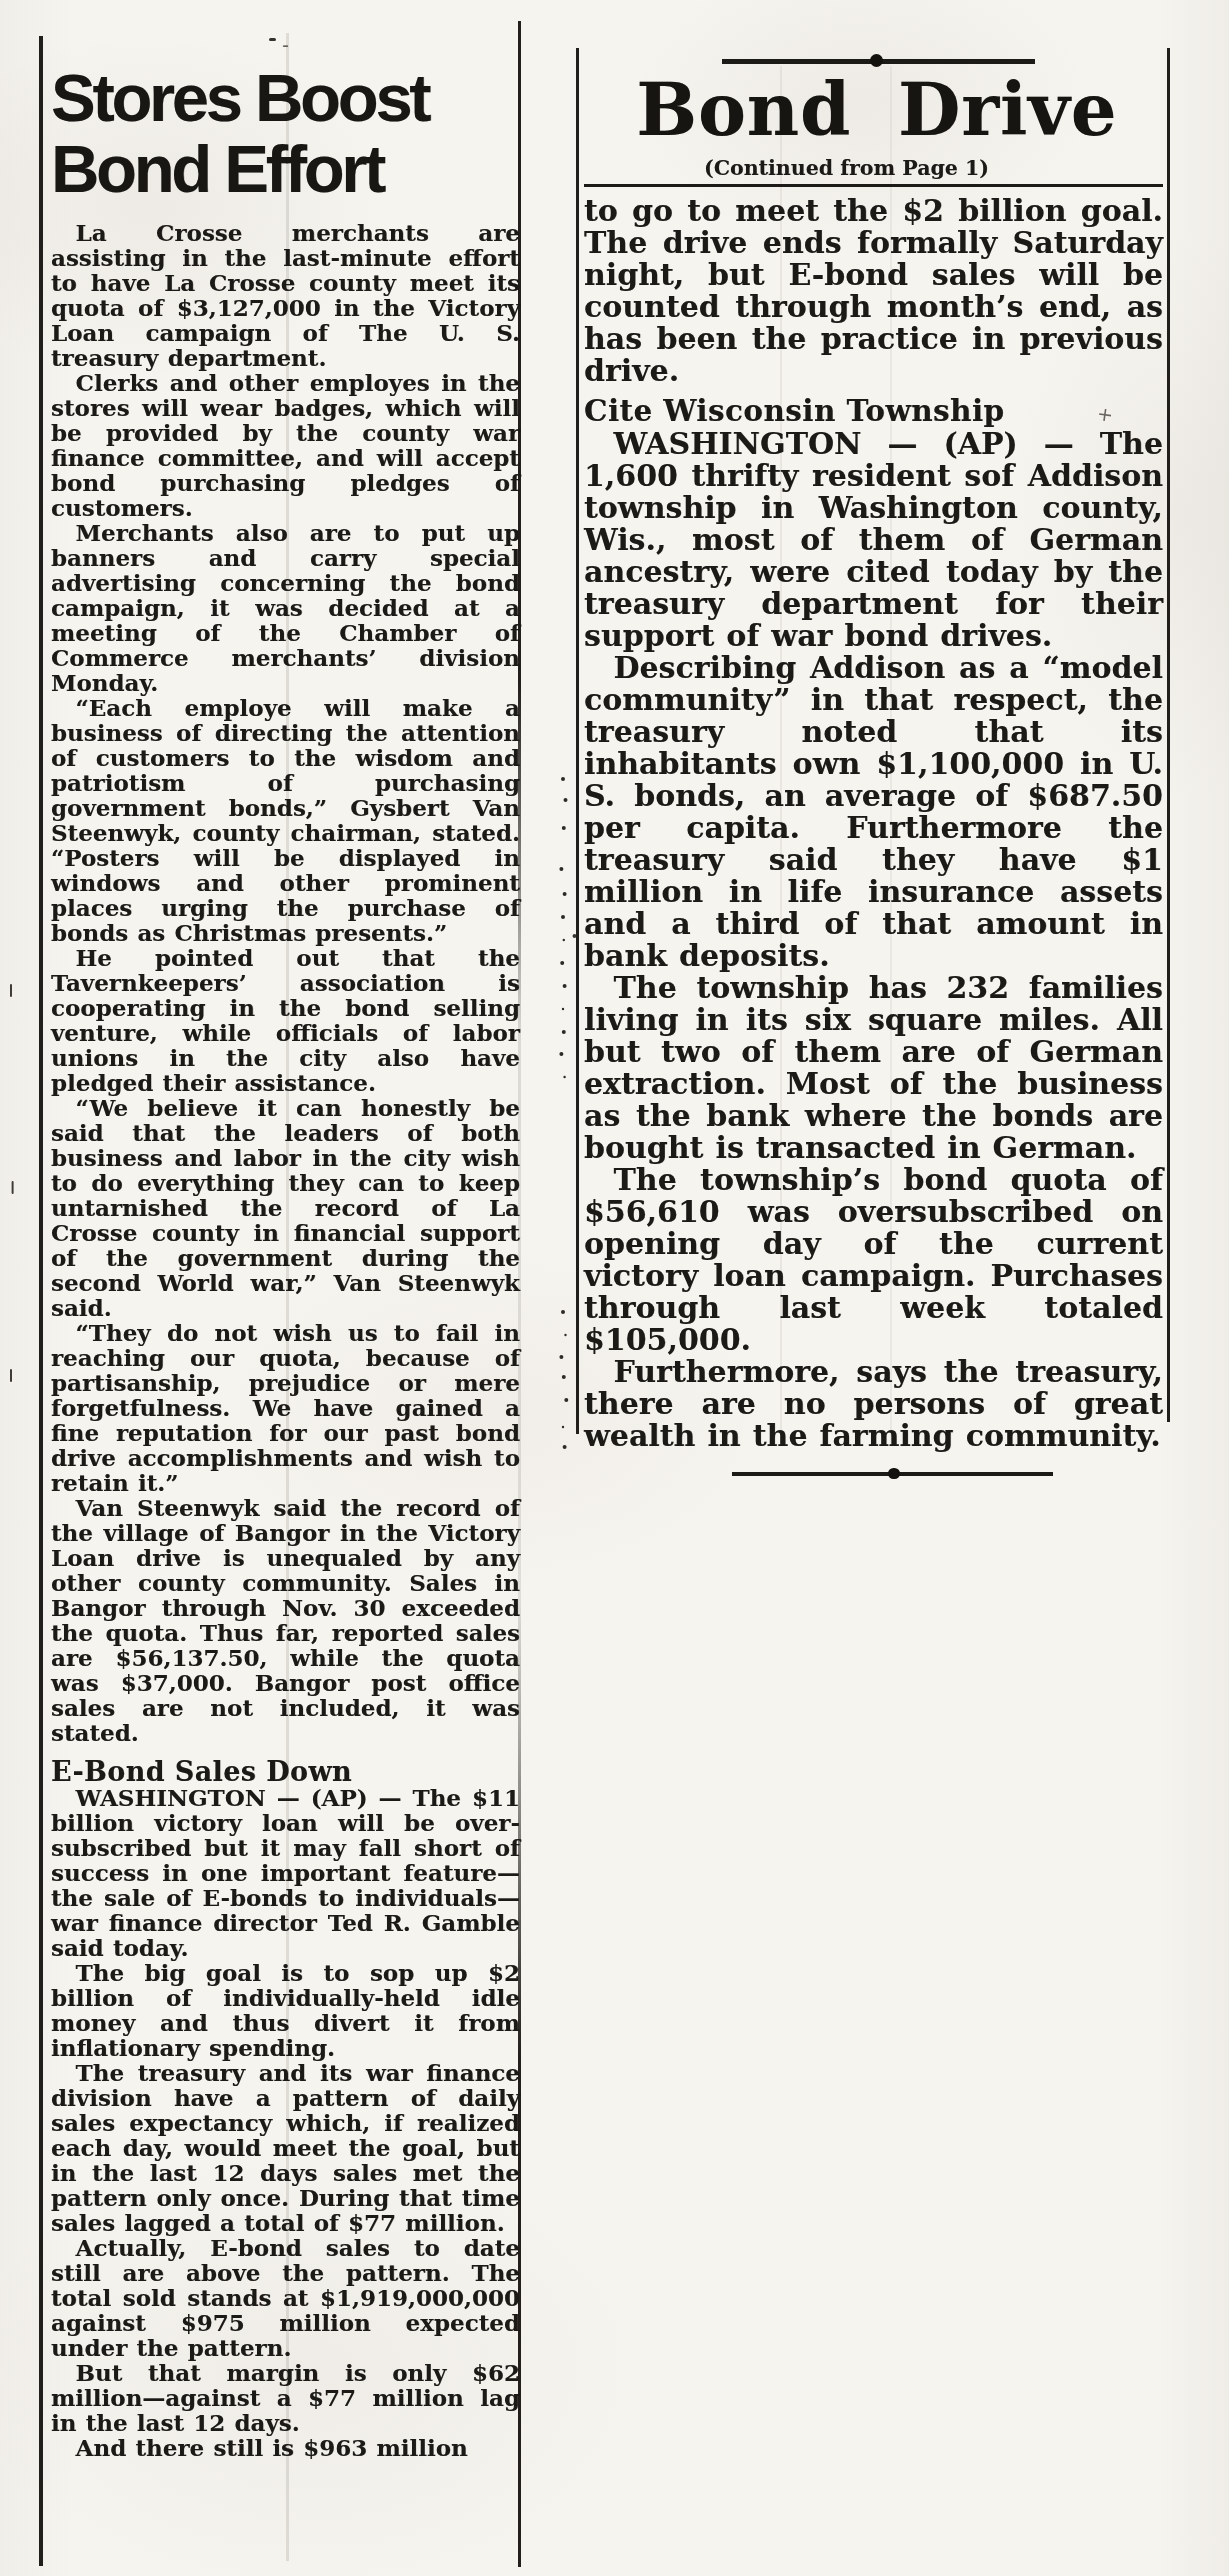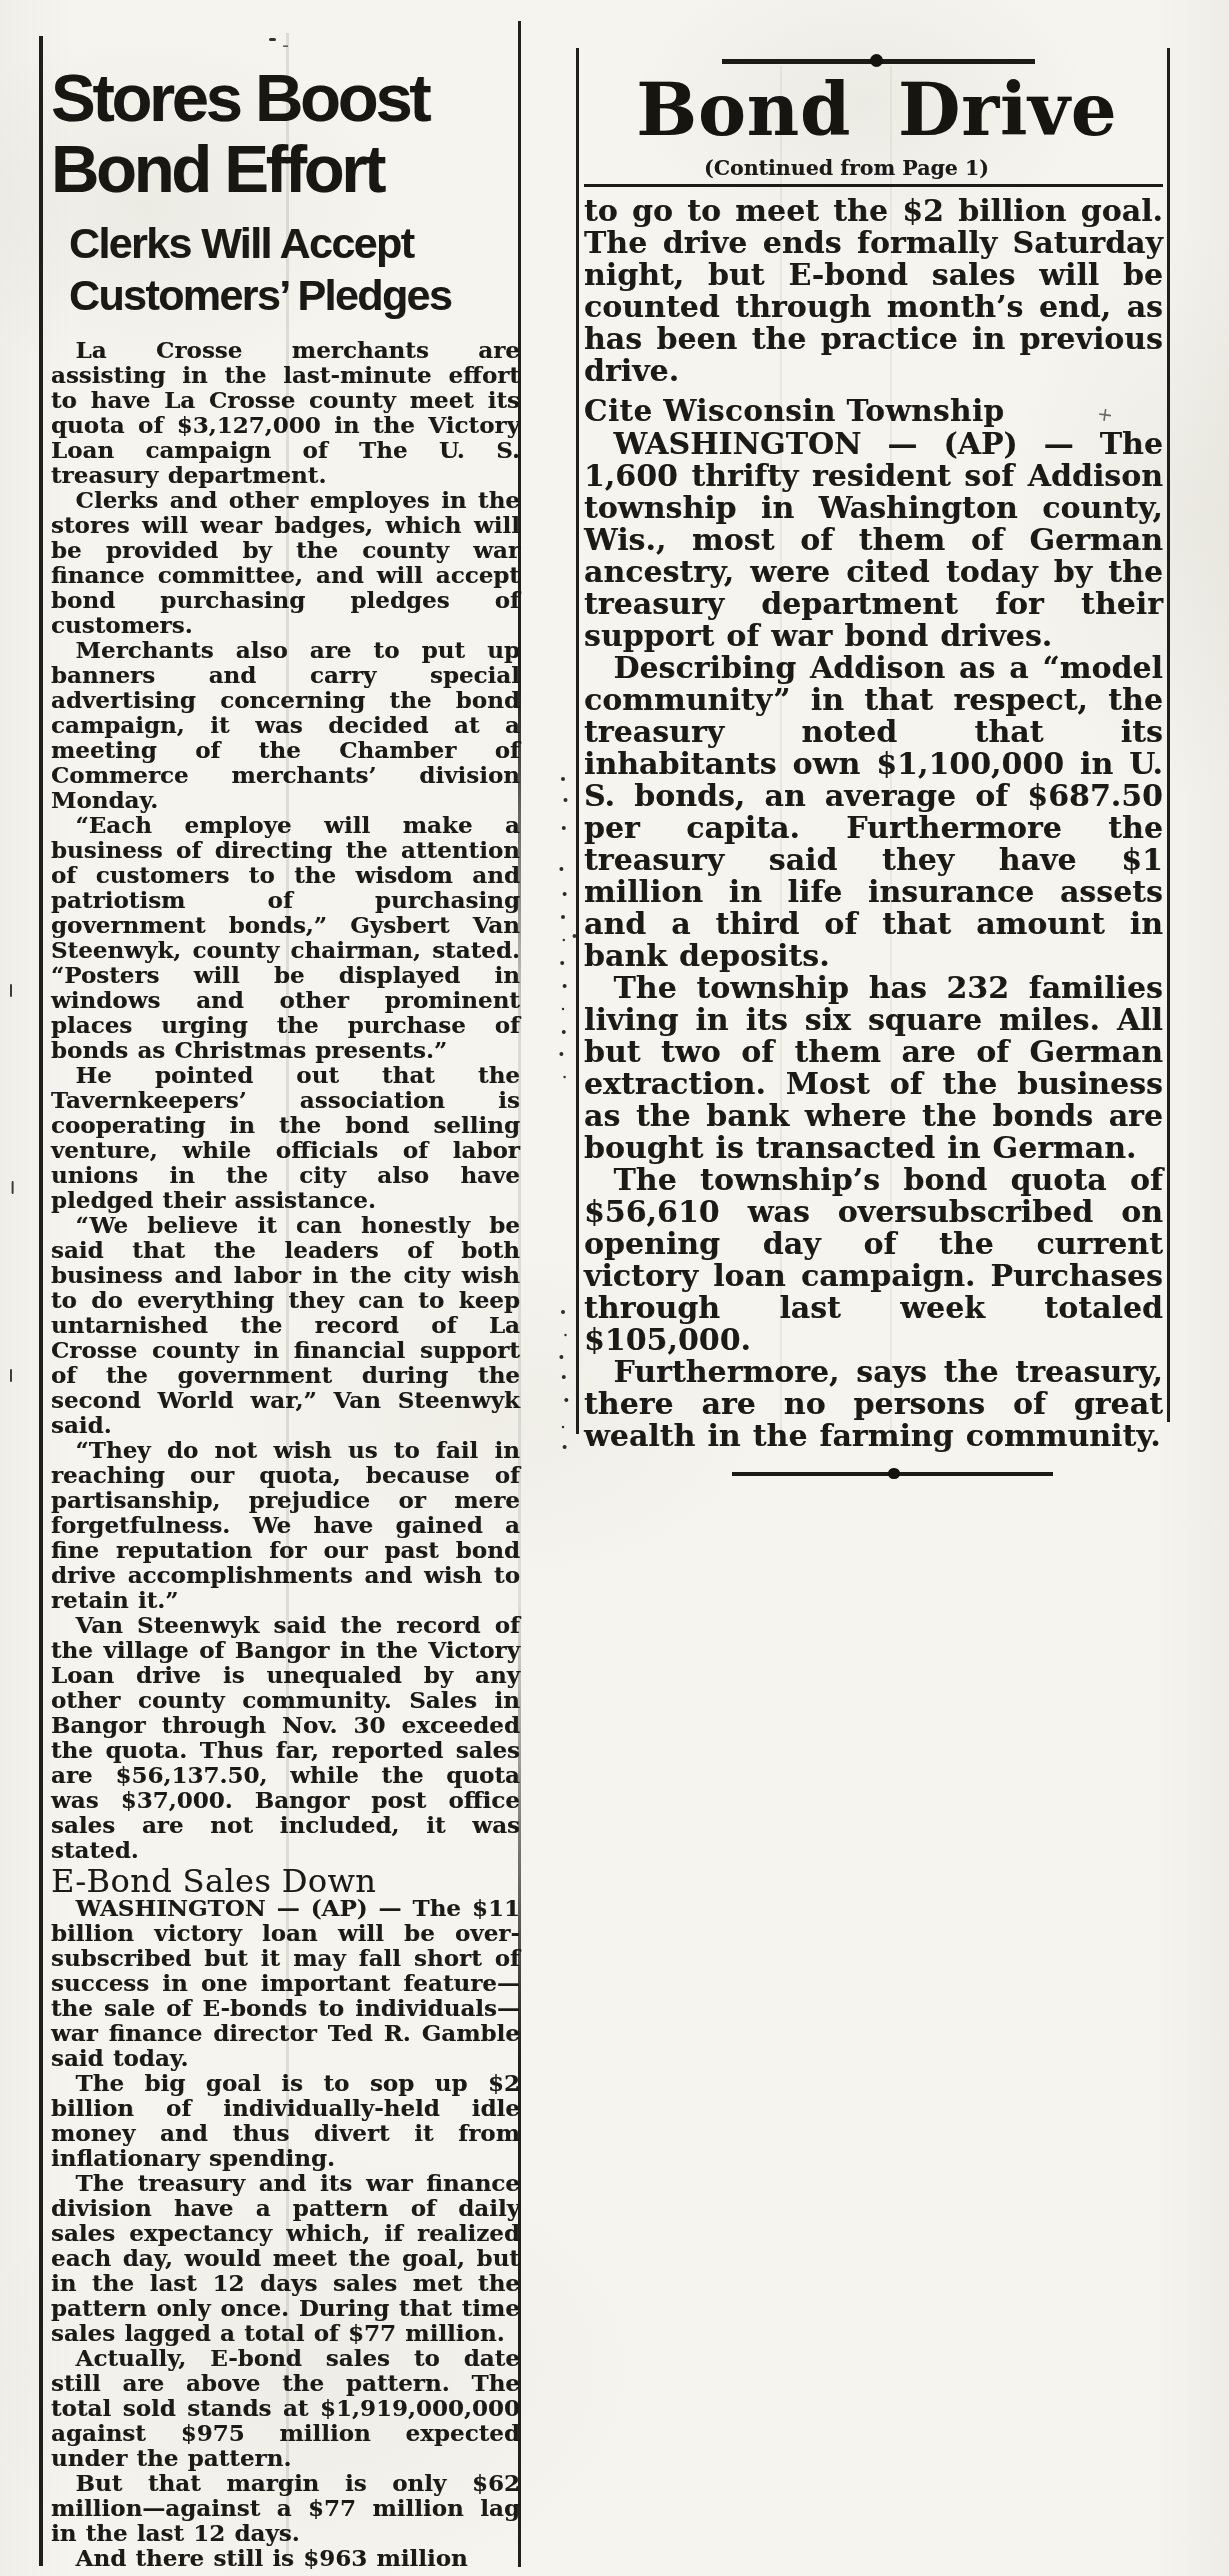--- a/index.html
+++ b/index.html
@@ -38,21 +38,21 @@
     font-family:"Liberation Sans", sans-serif;font-weight:700;
     font-size:43px;line-height:52px;letter-spacing:-1.6px;color:#1a1916;
     white-space:nowrap;
   }
   #left-body{margin-top:16.4px;}
   #left-body p{
     margin:0;font-size:23px;line-height:25px;font-weight:700;
     text-align:justify;text-indent:24.6px;word-spacing:1.2px;
   }
   .section-head-left{
-    margin:6px 0 0 0;font-size:32px;line-height:27px;font-weight:400;
+    margin:13px 0 0 0;font-size:27px;line-height:27px;font-weight:700;
     letter-spacing:0.4px;
   }
 
   
   #right-col{position:absolute;left:584px;top:59px;width:579px;}
   #rc-topbar{position:relative;height:4.9px;width:313px;margin-left:138px;background:#1d1b18;}
   #rc-topbar .bar-dot{position:absolute;left:148px;top:-4.9px;width:13px;height:13px;border-radius:50%;background:#14120f;}
   #right-headline{
     margin:3.3px 0 0 6.6px;font-size:72px;line-height:86px;font-weight:700;
     word-spacing:21px;letter-spacing:0.8px;color:#171512;white-space:nowrap;text-align:center;
@@ -96,24 +96,20 @@
   <div class="rule-v" style="left:1167px;top:48px;width:3.3px;height:1374px;"></div>
 
   <div class="crease" style="left:286px;top:33px;width:2.5px;height:2528px;background:rgba(85,78,68,0.14);"></div>
   <div class="crease" style="left:780px;top:66px;width:1.6px;height:1377px;background:rgba(85,78,68,0.08);"></div>
   <div class="crease" style="left:890px;top:66px;width:1.6px;height:1377px;background:rgba(85,78,68,0.07);"></div>
 
   <div id="left-col">
     <div>
       <div class="lh-line ink">Stores Boost</div>
       <div class="lh-line ink">Bond Effort</div>
-    </div>
-    <div id="left-subhead">
-      <div class="lsh-line ink">Clerks Will Accept</div>
-      <div class="lsh-line ink">Customers’ Pledges</div>
     </div>
     <div id="left-body">
       <p class="ink">La Crosse merchants are assisting in the last-minute effort to have La Crosse county meet its quota of $3,127,000 in the Victory Loan campaign of The U. S. treasury department.</p>
       <p class="ink">Clerks and other employes in the stores will wear badges, which will be provided by the county war finance committee, and will accept bond purchasing pledges of customers.</p>
       <p class="ink">Merchants also are to put up banners and carry special advertising concerning the bond campaign, it was decided at a meeting of the Chamber of Commerce merchants’ division Monday.</p>
       <p class="ink">“Each employe will make a business of directing the attention of customers to the wisdom and patriotism of purchasing government bonds,” Gysbert Van Steenwyk, county chairman, stated. “Posters will be displayed in windows and other prominent places urging the purchase of bonds as Christmas presents.”</p>
       <p class="ink">He pointed out that the Tavernkeepers’ association is cooperating in the bond selling venture, while officials of labor unions in the city also have pledged their assistance.</p>
       <p class="ink">“We believe it can honestly be said that the leaders of both business and labor in the city wish to do everything they can to keep untarnished the record of La Crosse county in financial support of the government during the second World war,” Van Steenwyk said.</p>
       <p class="ink">“They do not wish us to fail in reaching our quota, because of partisanship, prejudice or mere forgetfulness. We have gained a fine reputation for our past bond drive accomplishments and wish to retain it.”</p>
       <p class="ink">Van Steenwyk said the record of the village of Bangor in the Victory Loan drive is unequaled by any other county community. Sales in Bangor through Nov. 30 exceeded the quota. Thus far, reported sales are $56,137.50, while the quota was $37,000. Bangor post office sales are not included, it was stated.</p>

